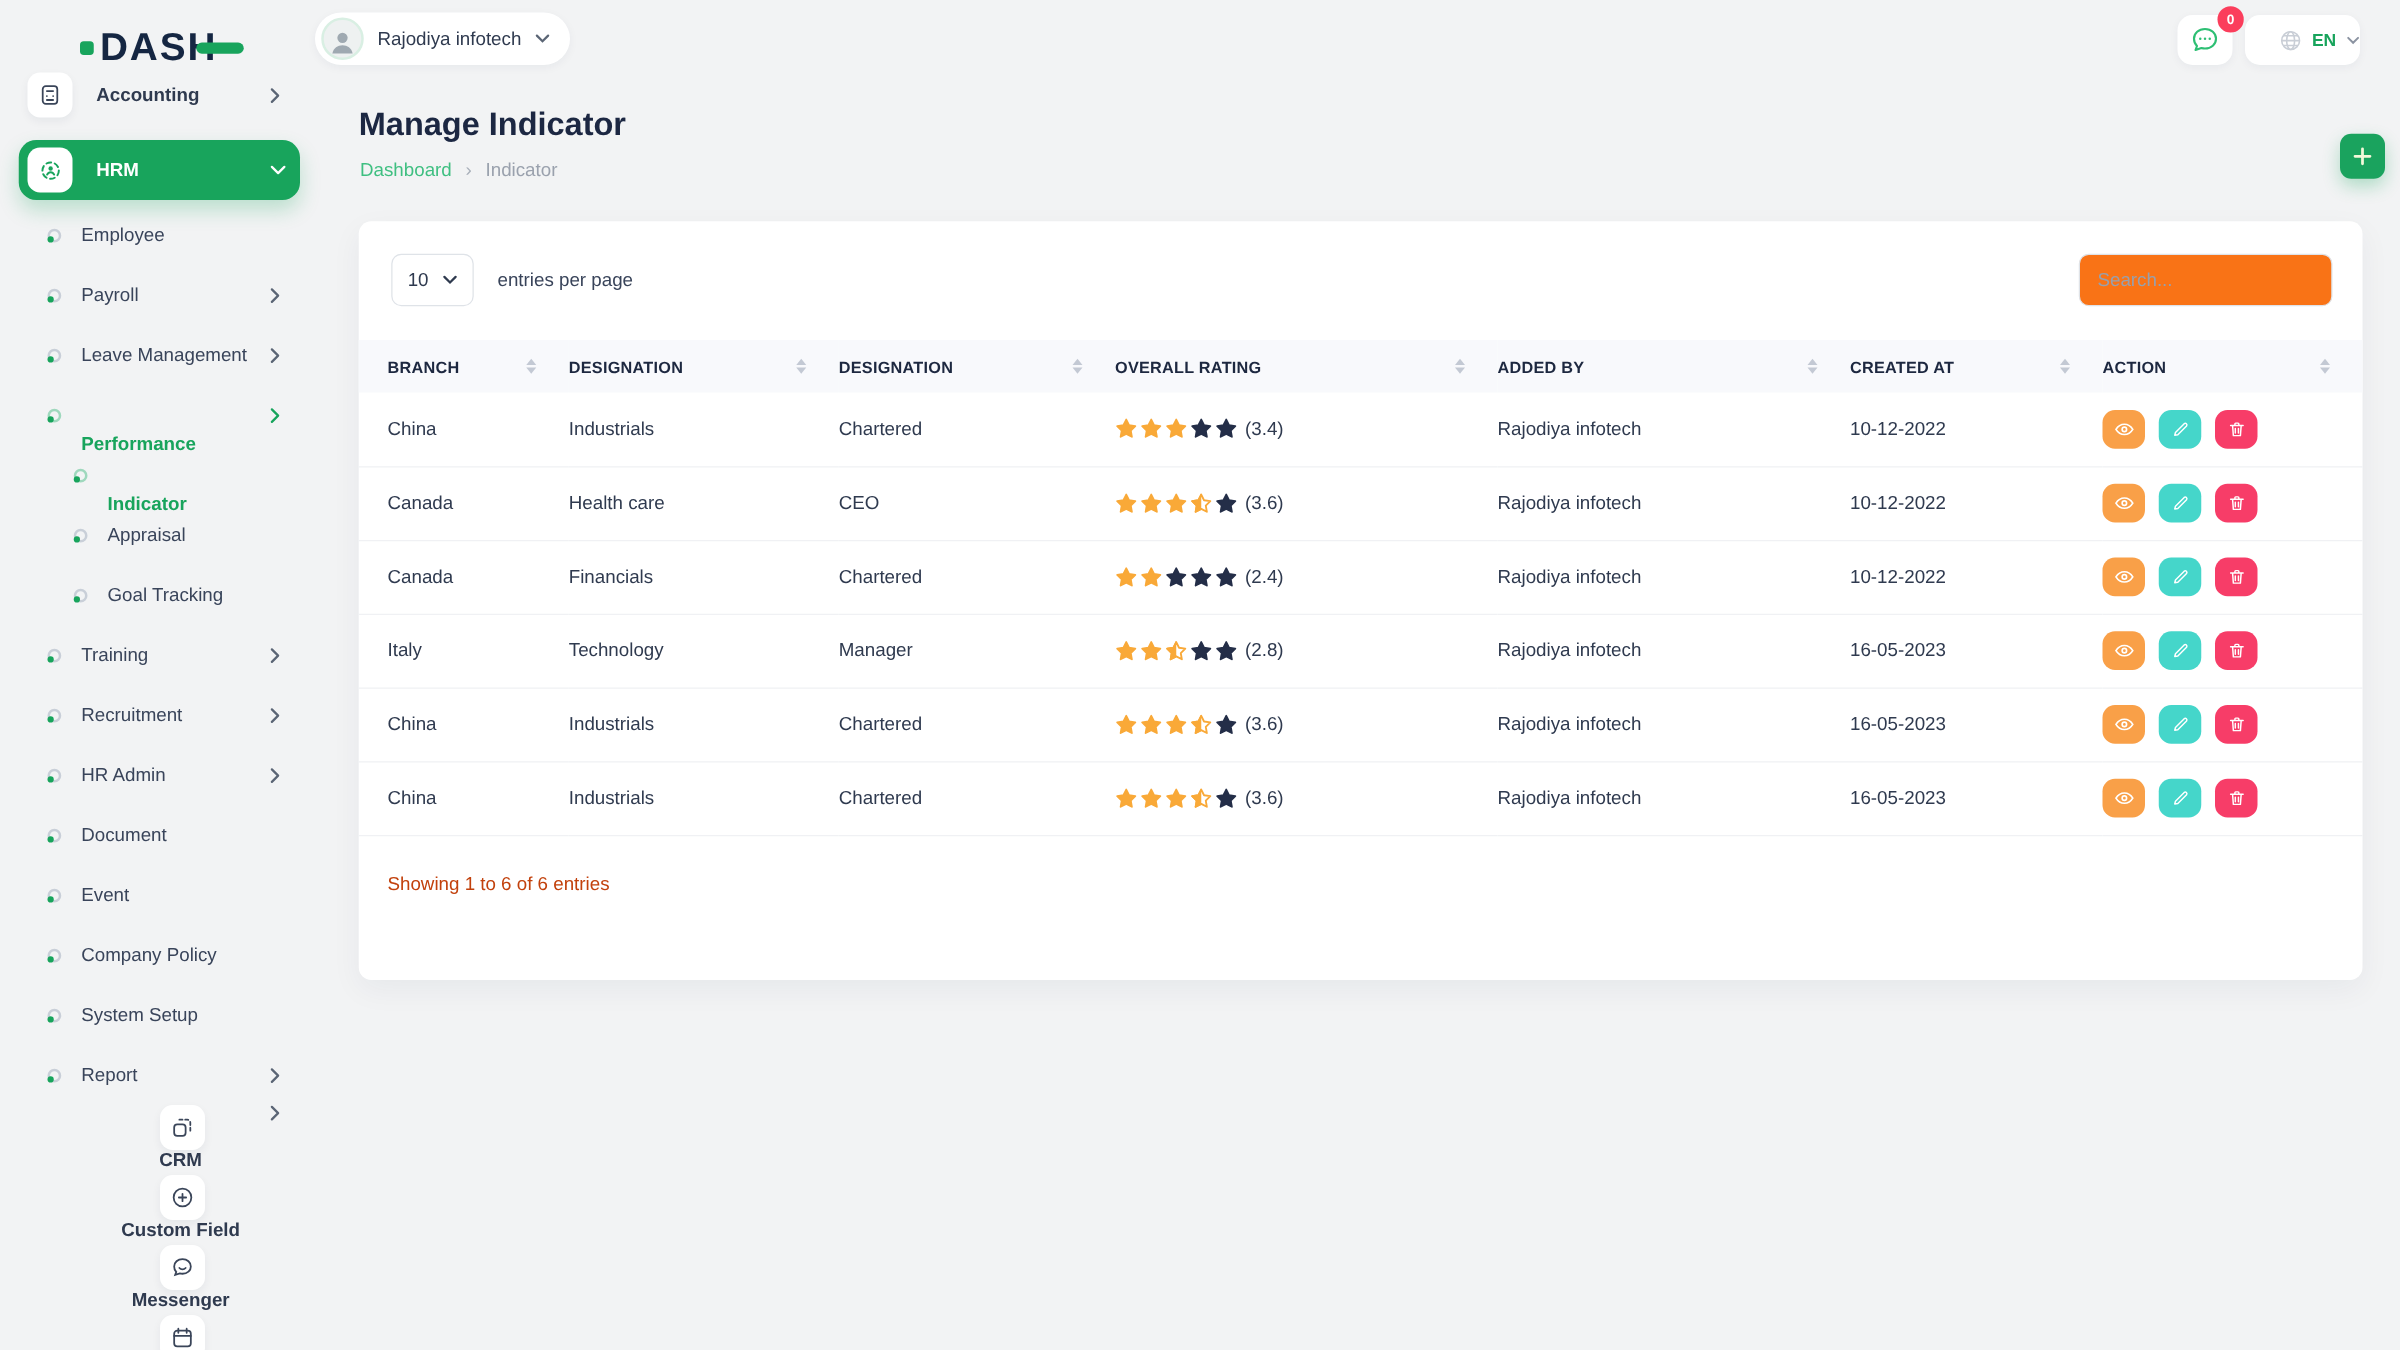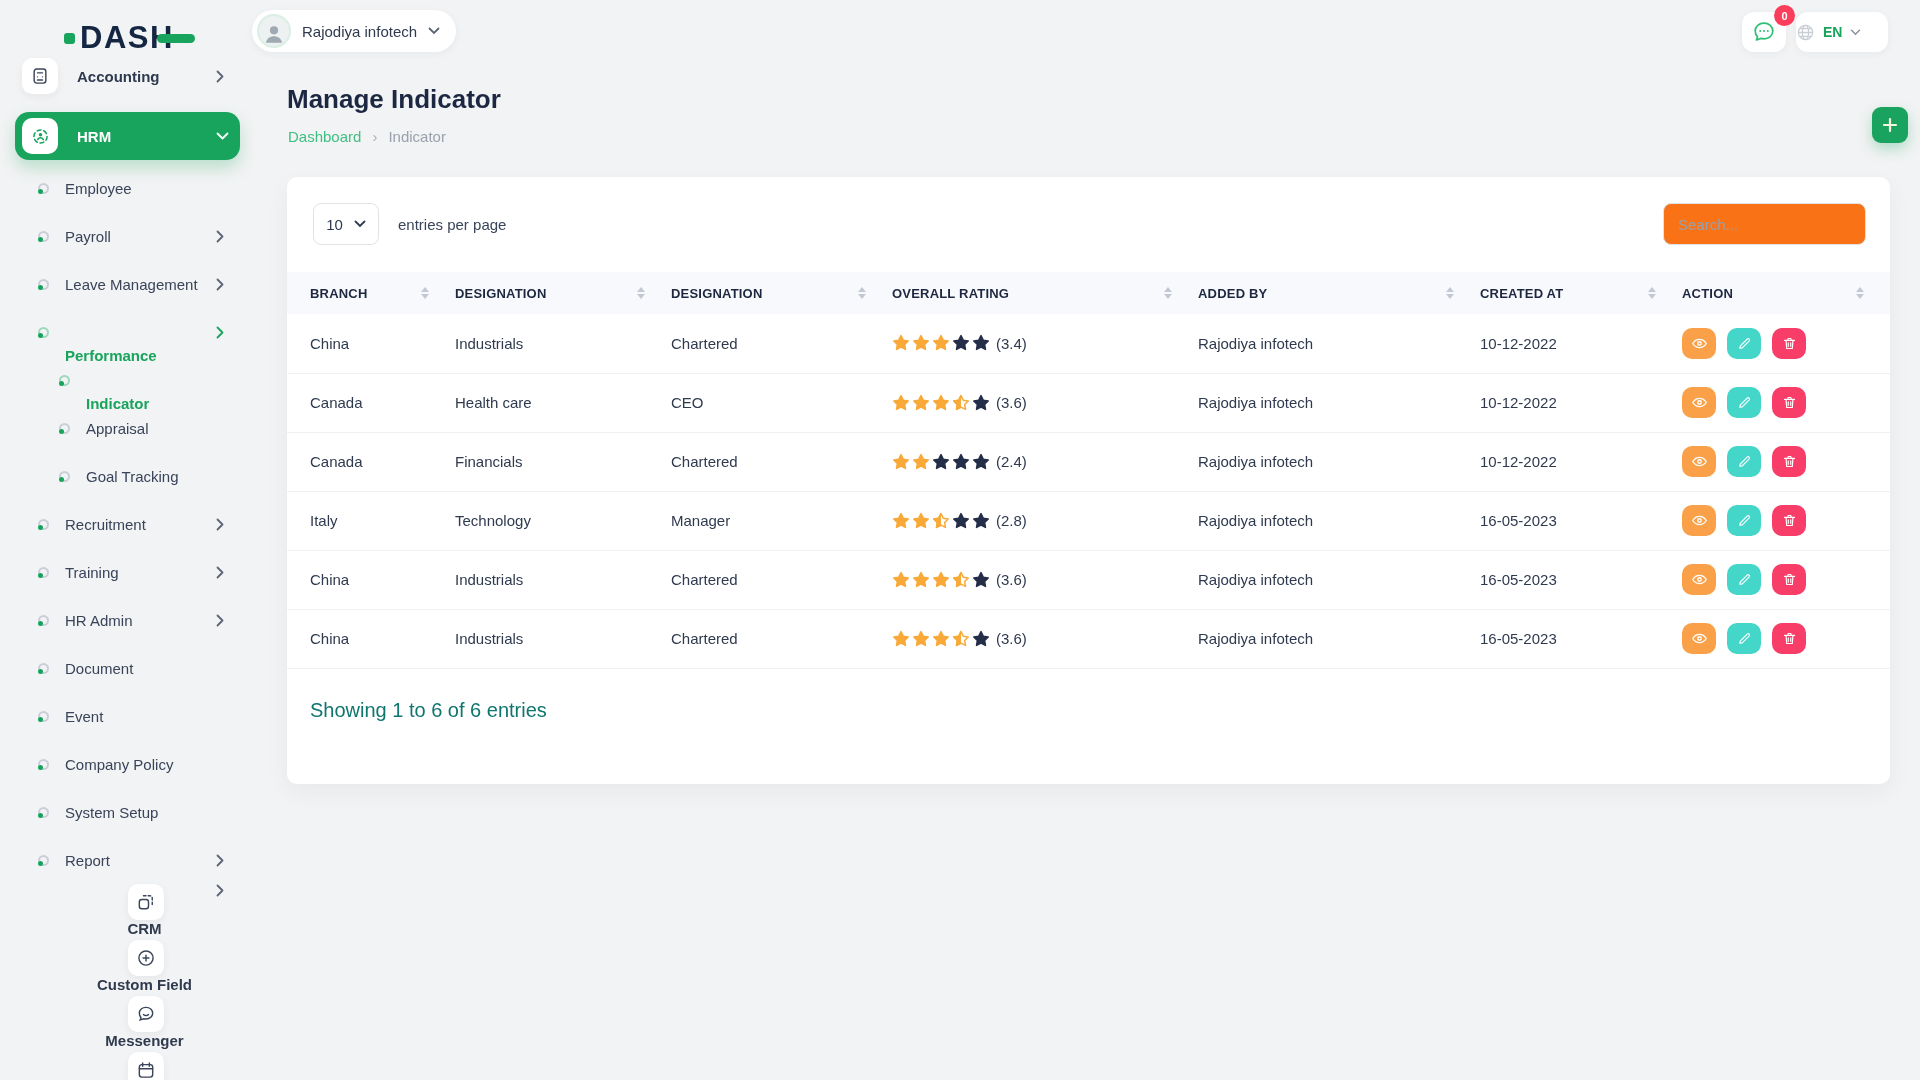--- a/index.html
+++ b/index.html
@@ -45,21 +45,21 @@
   .avatar { width:34px; height:34px; border-radius:50%; background:#eef1f1; border:2px solid #d9efe3;
             display:flex; align-items:flex-end; justify-content:center; overflow:hidden; }
   .company-name { font-size:15px; color:#2f3a4f; }
   .chat-btn { position:absolute; left:1742px; top:12px; width:44px; height:40px; background:#fff;
               border-radius:12px; display:flex; align-items:center; justify-content:center; cursor:pointer;
               box-shadow:0 2px 8px rgba(25,40,70,.05); }
   .badge { position:absolute; top:-7px; right:-9px; min-width:21px; height:21px; padding:0 4px; border-radius:11px;
            background:#fb3e5c; color:#fff; font-size:11px; font-weight:700;
            display:flex; align-items:center; justify-content:center; }
   .lang-pill { position:absolute; left:1796px; top:12px; width:92px; height:40px; background:#fff;
-               border-radius:12px; display:flex; align-items:center; justify-content:flex-start; gap:8px;
+               border-radius:12px; display:flex; align-items:center; justify-content:flex-end; gap:8px;
                cursor:pointer; box-shadow:0 2px 8px rgba(25,40,70,.05); }
   .lang-code { font-size:14px; font-weight:700; color:#18a45c; }
 
   
   .page-title { position:absolute; left:287px; top:84px; margin:0; font-size:26px; font-weight:600; color:#1c2742; }
   .breadcrumb { position:absolute; left:288px; top:128px; display:flex; align-items:center; gap:11px; font-size:15px; }
   .bc-link { color:#3fbf81; text-decoration:none; cursor:pointer; }
   .bc-sep { color:#a9b0ba; }
   .bc-current { color:#9aa1ad; }
   .add-btn { position:absolute; left:1872px; top:107px; width:36px; height:36px; border:none; border-radius:9px;
@@ -93,21 +93,21 @@
   td { font-size:15px; color:#2f3a4f; padding:0 8px 0 0; }
   td:first-child { padding-left:23px; }
   .stars { display:flex; align-items:center; gap:2px; }
   .star { width:18px; height:18px; }
   .rating-num { margin-left:4px; }
   .abtn { width:34px; height:31px; border:none; border-radius:10px; margin-right:11px; cursor:pointer;
           display:inline-flex; align-items:center; justify-content:center; vertical-align:middle; }
   .abtn.view { background:#f9a048; }
   .abtn.edit { background:#45d6ca; }
   .abtn.del  { background:#f73d68; }
-  .table-footer { position:absolute; left:23px; top:522px; font-size:20px; color:#0f766e; }
+  .table-footer { position:absolute; left:23px; top:522px; font-size:15px; color:#c2410c; }
 </style>
 </head>
 <body>
 
 <div class="app">
 
   <aside class="sidebar">
     <div class="logo">
       <span class="dot"></span>
       <span class="word">DASH</span>
@@ -181,30 +181,30 @@
         <div class="mi subsub">
           <span class="dotr"></span>
           <span class="lbl">Appraisal</span>
         </div>
         <div class="mi subsub">
           <span class="dotr"></span>
           <span class="lbl">Goal Tracking</span>
         </div>
         <div class="mi sub">
           <span class="dotr"></span>
+          <span class="lbl">Training</span>
+          <span class="chev-r">
+            <svg width="8" height="13" viewBox="0 0 8 13" fill="none">
+              <path d="M1.5 1.5l5 5-5 5" stroke="currentColor" stroke-width="1.8" stroke-linecap="round" stroke-linejoin="round"></path>
+            </svg>
+          </span>
+        </div>
+        <div class="mi sub">
+          <span class="dotr"></span>
           <span class="lbl">Recruitment</span>
-          <span class="chev-r">
-            <svg width="8" height="13" viewBox="0 0 8 13" fill="none">
-              <path d="M1.5 1.5l5 5-5 5" stroke="currentColor" stroke-width="1.8" stroke-linecap="round" stroke-linejoin="round"></path>
-            </svg>
-          </span>
-        </div>
-        <div class="mi sub">
-          <span class="dotr"></span>
-          <span class="lbl">Training</span>
           <span class="chev-r">
             <svg width="8" height="13" viewBox="0 0 8 13" fill="none">
               <path d="M1.5 1.5l5 5-5 5" stroke="currentColor" stroke-width="1.8" stroke-linecap="round" stroke-linejoin="round"></path>
             </svg>
           </span>
         </div>
         <div class="mi sub">
           <span class="dotr"></span>
           <span class="lbl">HR Admin</span>
           <span class="chev-r">

